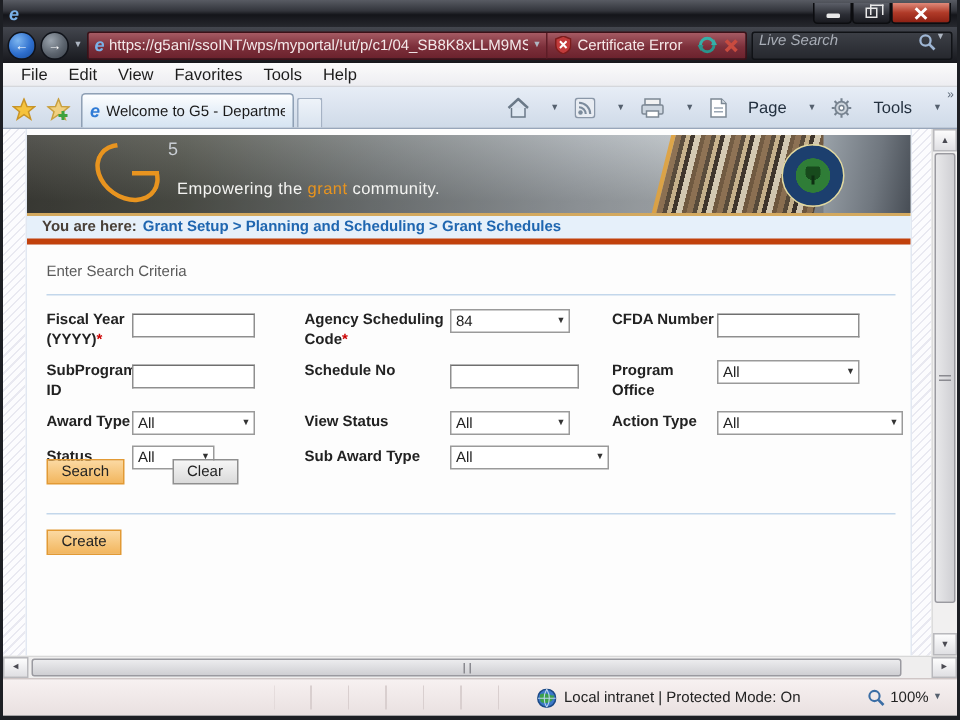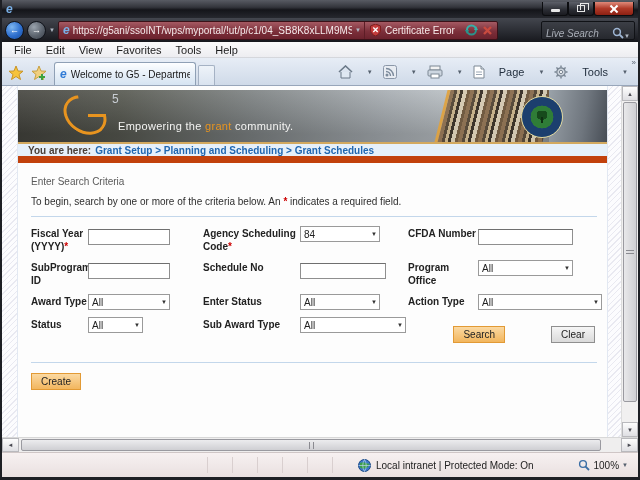--- a/index.html
+++ b/index.html
@@ -36,21 +36,21 @@
   .nav-fwd  { background:radial-gradient(circle at 35% 30%,#9aa3ad,#5c646e 55%,#3a4049); }
   .nav-arrow { color:#fff; font-size:9px; line-height:1; }
   .drop-sm { color:#aeb6c2; font-size:6px; }
   .address-field { flex:0 0 auto; width:440px; height:19px; display:flex; align-items:center; gap:3px;
                    background:linear-gradient(180deg,#a55a63,#7c2f3a 55%,#6b222d);
                    border:1px solid #3a1118; border-radius:2px; padding:0 4px; color:#f4e9ea; font-size:10px; }
   .address-url { white-space:nowrap; overflow:hidden; flex:1; }
   .cert-badge { display:flex; align-items:center; gap:4px; padding:0 5px; border-left:1px solid #5d1d26; height:100%; color:#f7eaea; font-size:10px; white-space:nowrap; }
   .addr-btns { display:flex; align-items:center; gap:4px; padding-left:2px; }
   .search-box { flex:1; height:19px; background:linear-gradient(180deg,#3c3f46,#26282e);
-                border:1px solid #101216; border-radius:2px; display:flex; align-items:flex-end; padding:0 4px;margin-left:40px; }
+                border:1px solid #101216; border-radius:2px; display:flex; align-items:flex-start; padding:0 4px; }
   .search-box input { flex:1; background:transparent; border:none; outline:none; color:#b9bec6;
                       font-style:italic; font-size:10px; font-family:"Liberation Sans",sans-serif; width:60px; }
   .search-box input::placeholder { color:#a9aeb7; font-style:italic; }
 
   
   .menubar { height:16px; background:linear-gradient(180deg,#fbfbfb,#ededf1); border-bottom:1px solid #d5d7dc;
              display:flex; align-items:center; padding-left:5px; font-size:11px; color:#1c1c1c; }
   .menu-item { padding:0 7px; }
 
   
@@ -95,21 +95,21 @@
   .seal { position:absolute; right:44px; top:6px; width:42px; height:42px; border-radius:50%;
           background:radial-gradient(circle,#2f7d37 0 40%,#1c3f6e 41% 72%,#d9d9a8 73% 80%,#1c3f6e 81%);
           border:1px solid #e0d8a0; display:flex; align-items:center; justify-content:center; }
   .seal-tree { width:10px; height:12px; background:radial-gradient(circle at 50% 30%,#174a1c 0 55%,transparent 56%); position:relative; }
   .seal-tree:after { content:""; position:absolute; left:4px; bottom:0; width:2px; height:6px; background:#0e2f12; }
 
   
   .navbar { margin-top:3px; height:20px; background:linear-gradient(180deg,#5d8ec8,#4a7cb8);
             display:flex; align-items:center; gap:27px; padding-left:19px;
             font-size:11px; font-weight:bold; color:#fff; }
-  .breadcrumb { height:19px; background:#e6f0fa; border-bottom:7px solid #c2410c; display:flex; align-items:center;
+  .breadcrumb { height:19px; background:#e6f0fa; border-bottom:4px solid #c2410c; display:flex; align-items:center;
                 padding-left:10px; font-size:10px; gap:4px; }
   .bc-prefix { color:#4a4038; font-weight:bold; }
   .bc-path { color:#1f66b0; font-weight:bold; }
 
   
   .pagebody { padding:0 13px; }
   .heading-row { margin-top:14px; display:flex; align-items:center; gap:6px; }
   .heading-icon { width:8px; height:8px; background:#d9ab57; border:1px solid #8f8f8f; }
   .page-heading { font-size:13px; color:#4191c9; }
   .section-title { margin-top:13px; font-size:10px; color:#5a5a5a; }
@@ -120,21 +120,21 @@
   .search-form { margin-top:9px; border-top:1px solid #c3d7eb; padding-top:9px; width:566px; }
   .frow { display:grid; grid-template-columns:57px 115px 97px 108px 70px 1fr; margin-bottom:7px; align-items:start; }
   .flabel { font-size:10px; font-weight:bold; color:#222; line-height:1.3; padding-top:1px; }
   .tinput { height:16px; border:1px solid #8f8f8f; border-top-color:#6f6f6f; background:#fff;
             font-size:10px; padding:1px 2px; font-family:"Liberation Sans",sans-serif; }
   .w82{width:82px;} .w86{width:86px;} .w95{width:95px;} .w80{width:80px;gap:40px;} .w124{width:124px;} .w55{width:55px;} .w106{width:106px;}
   .combo { height:16px; border:1px solid #9a9a9a; background:#fff; display:flex; align-items:center;
            font-size:10px; color:#222; padding:0 2px 0 3px; }
   .combo .cval { flex:1; white-space:nowrap; overflow:hidden; }
   .combo .carrow { font-size:6px; color:#333; padding-left:2px; }
-  .btn-row { display:flex; justify-content:flex-end; gap:46px; margin-top:-14px; padding-right:2px; }
+  .btn-row { display:flex; gap:32px; margin-top:-14px; padding-right:2px; }
   .btn { font-size:10px; font-family:"Liberation Sans",sans-serif; color:#222; padding:2px 9px; cursor:default; }
   .btn-orange { background:linear-gradient(180deg,#fbd9a2,#f2b65e); border:1px solid #e29a35; }
   .btn-gray { background:linear-gradient(180deg,#f6f6f6,#dadada); border:1px solid #8f8f8f; }
   .create-sec { border-top:1px solid #c3d7eb; margin-top:19px; padding-top:8px; width:566px; }
 
   
   .vscroll { width:17px; background:#f1f0f0; border-left:1px solid #dcdcdc; display:flex; flex-direction:column; }
   .scroll-btn { height:15px; background:linear-gradient(180deg,#fdfdfd,#dfdfe3); border:1px solid #b9b9bd;
                 display:flex; align-items:center; justify-content:center; font-size:6px; color:#4a4a52; }
   .vthumb { flex:0 0 300px; margin:1px; background:linear-gradient(90deg,#e8e8ea,#cfcfd3); border:1px solid #9a9aa0; border-radius:2px;
@@ -309,21 +309,20 @@
       </div>
 
 
       <div class="breadcrumb">
         <span class="bc-prefix">You are here:</span>
         <span class="bc-path">Grant Setup &gt; Planning and Scheduling &gt; Grant Schedules</span>
       </div>
 
       <div class="pagebody">
         <div class="section-title">Enter Search Criteria</div>
-        <div class="instructions"><span>To begin, search by one or more of the criteria below. An </span><span class="req">*</span><span> indicates a required field.</span></div>
 
         <div class="search-form">
 
           <div class="frow">
             <div class="flabel"><span>Fiscal Year (YYYY)</span><span class="req">*</span></div>
             <div><input class="tinput w82" type="text" style=""></div>
             <div class="flabel"><span>Agency Scheduling Code</span><span class="req">*</span></div>
             <div>
                 <div class="combo w80">
                   <span class="cval">84</span>
@@ -349,21 +348,21 @@
           </div>
 
           <div class="frow">
             <div class="flabel">Award Type</div>
             <div>
                 <div class="combo w82">
                   <span class="cval">All</span>
                   <span class="carrow">▼</span>
                 </div>
               </div>
-            <div class="flabel">Enter Status</div>
+            <div class="flabel">View Status</div>
             <div>
                 <div class="combo w80">
                   <span class="cval">All</span>
                   <span class="carrow">▼</span>
                 </div>
               </div>
             <div class="flabel">Action Type</div>
             <div>
                 <div class="combo w124">
                   <span class="cval">All</span>

